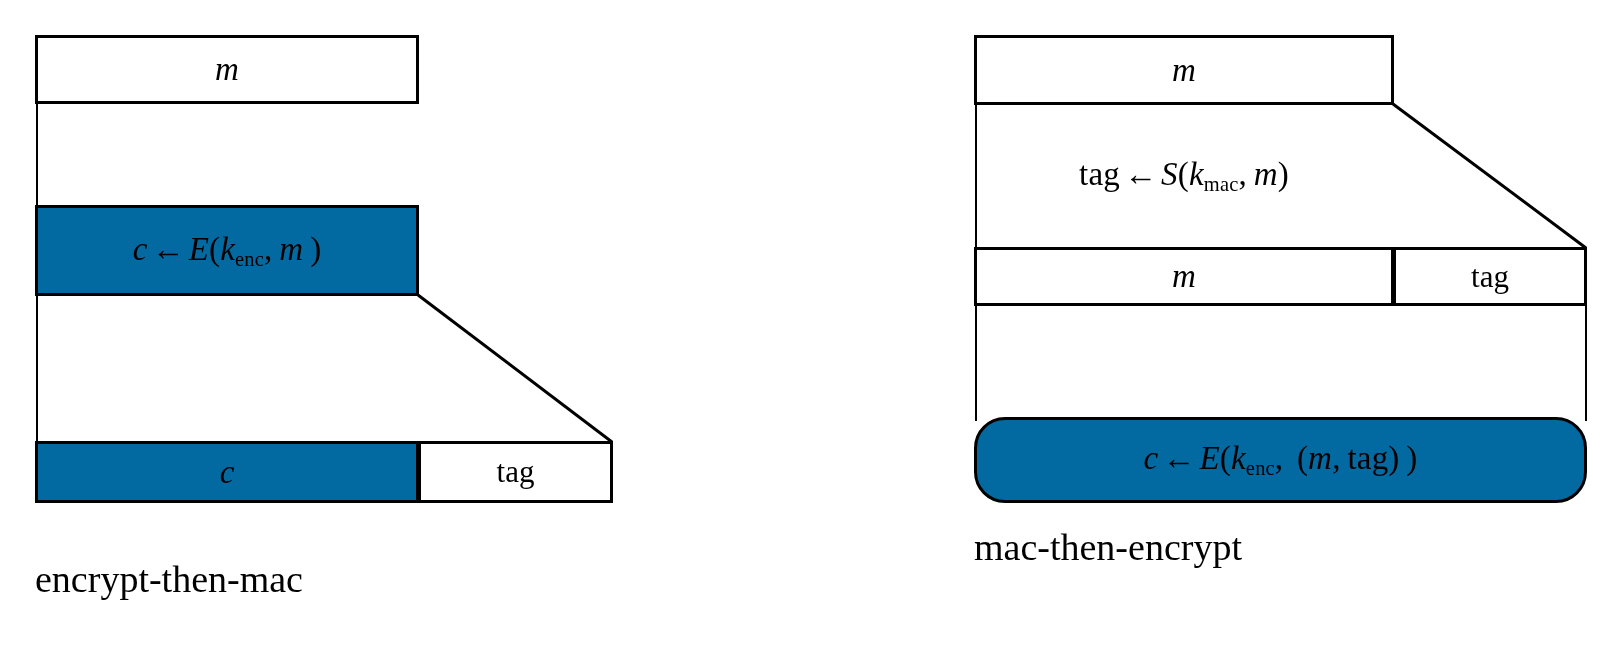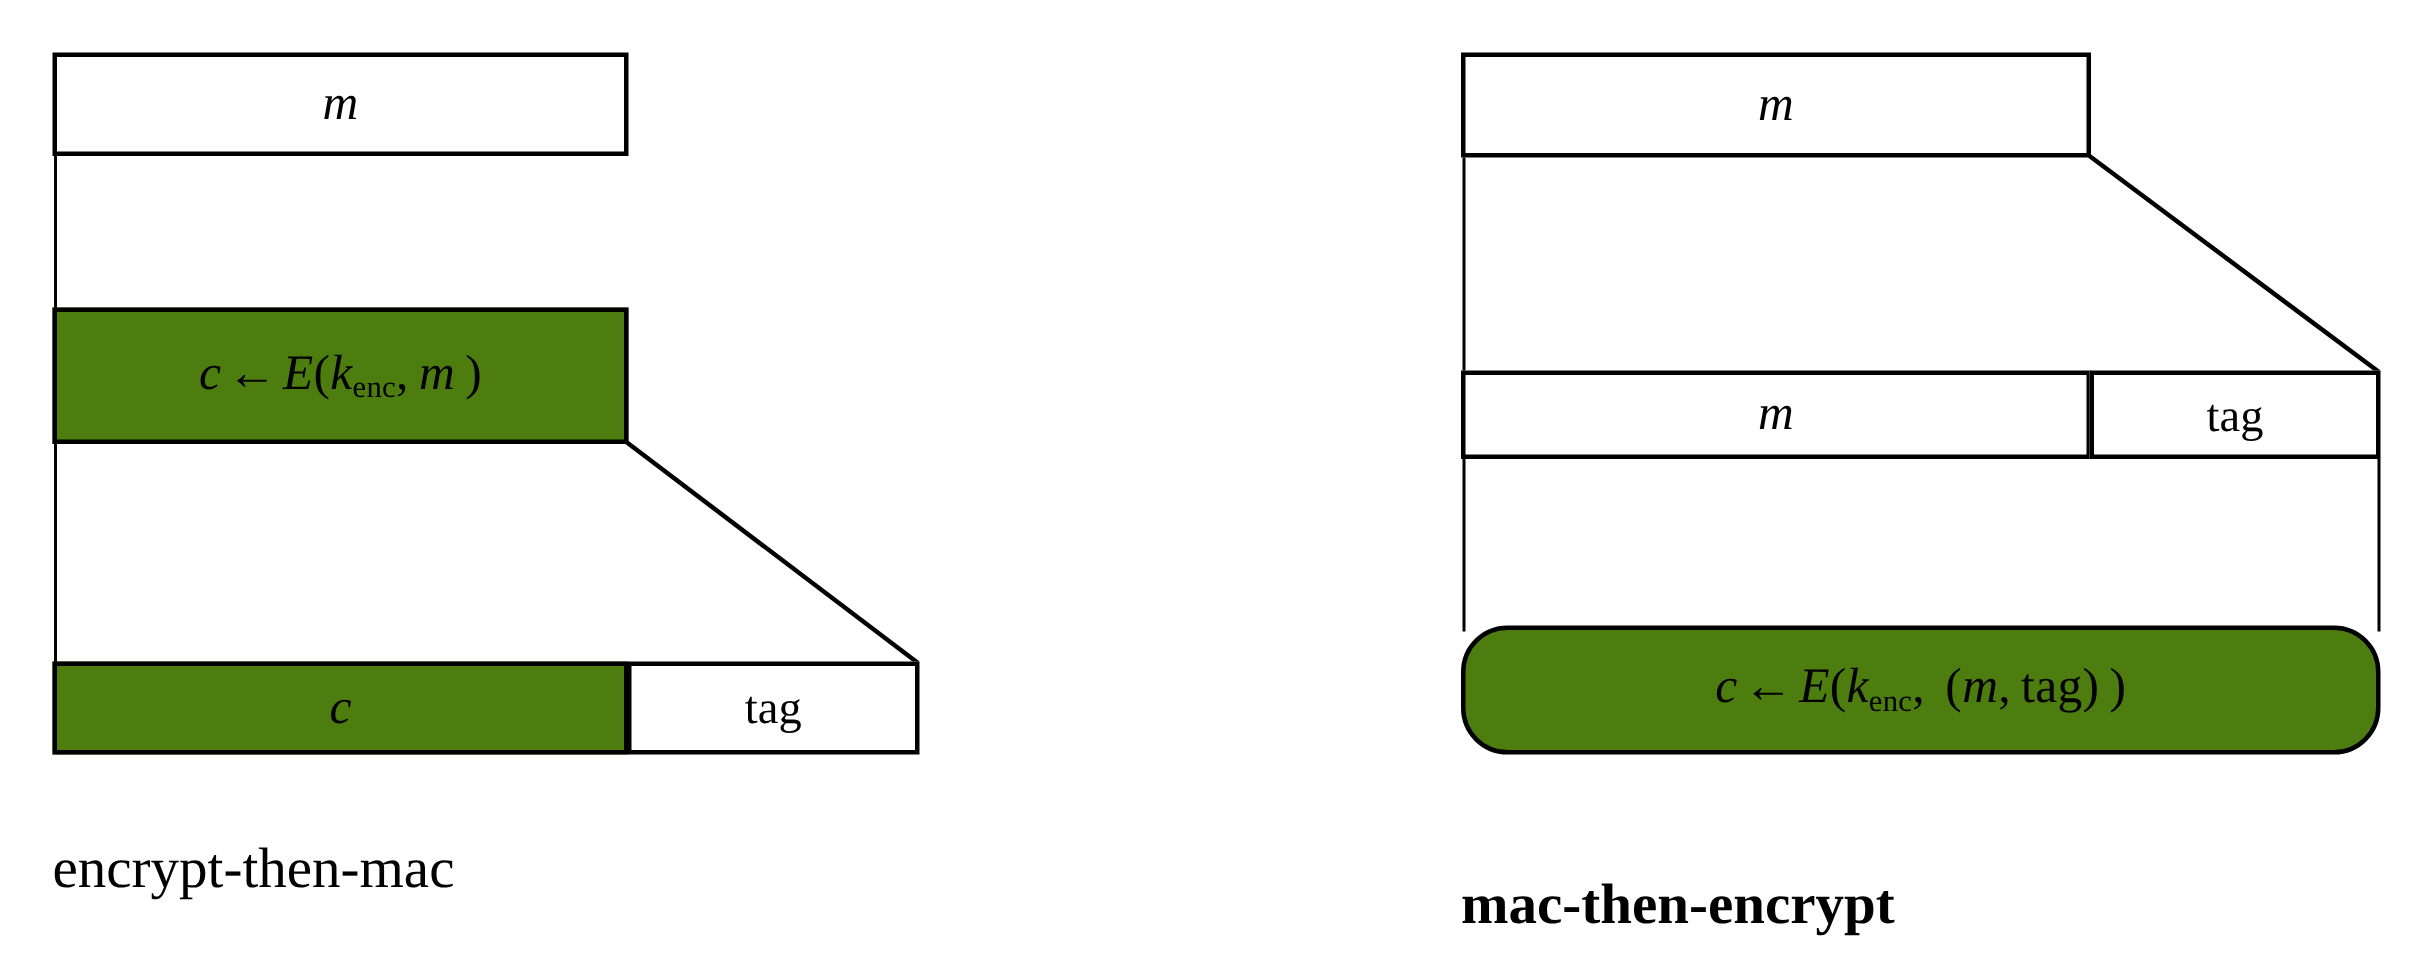--- a/index.html
+++ b/index.html
@@ -29,21 +29,21 @@
     position: absolute;
     box-sizing: border-box;
     border: 3.5px solid #000000;
     background: #ffffff;
     display: flex;
     align-items: center;
     justify-content: center;
     text-align: center;
   }
   .box.shaded {
-    background: #4d7c0f;
+    background: #0369a1;
   }
   .box.split-left {
     border-right-width: 3px;
   }
 
   
   .rail {
     position: absolute;
     width: 1.6px;
     background: #000000;
@@ -144,31 +144,34 @@
   <div class="rail" style="left:975px; top:306px; height:115px;"></div>
 
   <div class="box" style="left:974px; top:35px; width:420px; height:70px;">
     <span class="boxvar mathvar">m</span>
   </div>
 
   <svg class="diagonal" style="left:0px; top:0px; width:1614px; height:648px;">
     <line x1="1393" y1="104" x2="1586" y2="248"></line>
   </svg>
 
+  <div class="lbl formula" style="left:974px; top:158px; width:420px;">
+    <span class="mathup">tag</span><span class="arrow">←</span><span class="mathvar">S</span><span class="mathup">(</span><span class="mathvar">k</span><span class="sub">mac</span><span class="mathup">, </span><span class="mathvar">m</span><span class="mathup">)</span>
+  </div>
 
   <div class="box split-left" style="left:974px; top:247px; width:420px; height:59px;">
     <span class="boxvar mathvar">m</span>
   </div>
   <div class="box" style="left:1393px; top:247px; width:194px; height:59px;">
     <span class="boxword">tag</span>
   </div>
 
   <div class="rail" style="left:1585px; top:306px; height:115px;"></div>
 
   <div class="box shaded" style="left:974px; top:417px; width:613px; height:86px;border-radius:31px;">
     <span class="formula">
       <span class="mathvar">c</span><span class="arrow">←</span><span class="mathvar">E</span><span class="mathup">(</span><span class="mathvar">k</span><span class="sub">enc</span><span class="mathup">,  (</span><span class="mathvar">m</span><span class="mathup">, tag) )</span>
     </span>
   </div>
 
-  <div class="caption" style="left:974px; top:584px; width:613px;font-weight:bold;">mac-then-encrypt</div>
+  <div class="caption" style="left:974px; top:528px; width:613px;">mac-then-encrypt</div>
 
 </div>
 
 </body></html>

